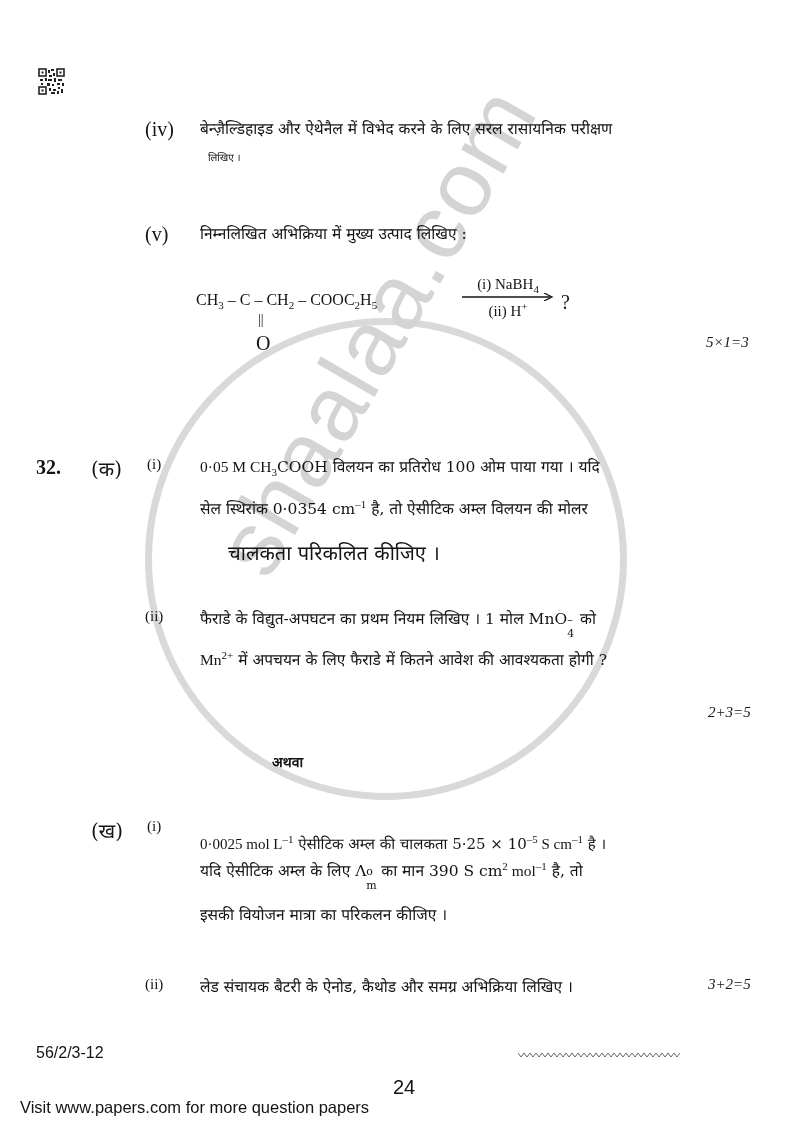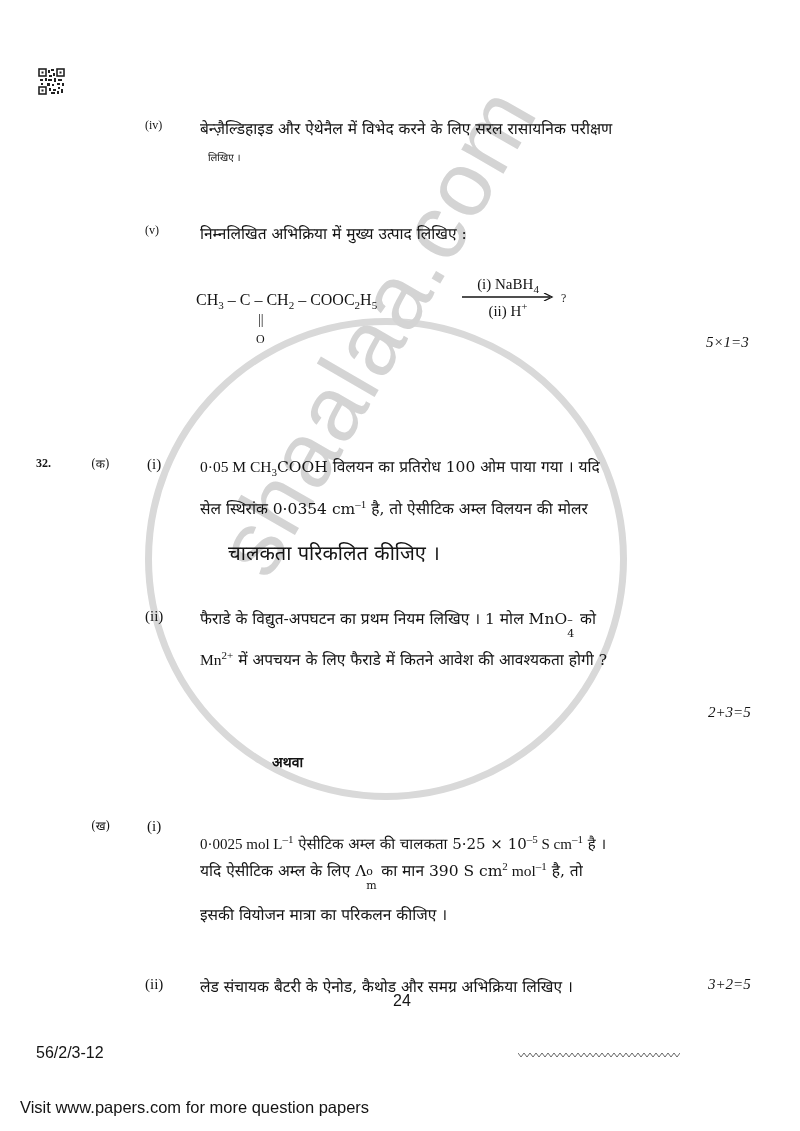--- a/index.html
+++ b/index.html
@@ -1,19 +1,19 @@
 <!DOCTYPE html>
 <html><head>
 <meta charset="utf-8">
 <style>
   html, body { margin:0; padding:0; background:#ffffff; }
   body { width:800px; height:1131px; position:relative; overflow:hidden;
          font-family:"DejaVu Serif", "Liberation Serif", serif; color:#141414; }
   .abs { position:absolute; white-space:nowrap; }
-  .txt { font-size:12px; }
+  .txt { font-size:20px; }
   .roman { font-family:"Liberation Serif", "DejaVu Serif", serif; }
   .italic { font-style:italic; font-family:"Liberation Serif", serif; }
   sub, sup { font-size:11px; line-height:0; }
   .watermark { position:absolute; left:145px; top:318px; width:482px; height:482px;
                border:7px solid #d9d9d9; border-radius:50%; box-sizing:border-box; }
   .wm-text { position:absolute; left:195px; top:540px; font-family:"Liberation Sans", sans-serif;
              font-size:92px; color:#d4d4d4; transform:rotate(-60deg); transform-origin:left top;
              letter-spacing:2px; }
   .qr { position:absolute; left:38px; top:68px; width:27px; height:27px; }
   .footer { font-family:"Liberation Sans", sans-serif; }
@@ -110,17 +110,17 @@
 <div class="abs txt" style="left:200px;top:859px;font-size:15.5px;">
   <span>यदि ऐसीटिक अम्ल के लिए Λ</span><span style="display:inline-block;position:relative;width:10px;"><sup style="position:absolute;top:-4px;left:0;">o</sup><sub style="position:absolute;top:10px;left:0;">m</sub></span><span> का मान 390 S cm</span><sup class="roman">2</sup><span class="roman"> mol</span><sup class="roman">–1</sup><span> है, तो</span>
 </div>
 <div class="abs txt" style="left:200px;top:903px;font-size:15.5px;">इसकी वियोजन मात्रा का परिकलन कीजिए ।</div>
 
 <div class="abs txt roman" style="left:145px;top:976px;font-size:15px;">(ii)</div>
 <div class="abs txt" style="left:200px;top:975px;font-size:15.5px;">लेड संचायक बैटरी के ऐनोड, कैथोड और समग्र अभिक्रिया लिखिए ।</div>
 <div class="abs txt italic" style="left:708px;top:976px;font-size:15px;">3+2=5</div>
 
 <div class="abs footer" style="left:36px;top:1044px;font-size:16px;">56/2/3-12</div>
-<div class="abs footer" style="left:393px;top:992px;font-size:16px;">24</div>
+<div class="abs footer" style="left:393px;top:1076px;font-size:20px;">24</div>
 <svg class="abs" style="left:518px;top:1051px;" width="162" height="8">
   <polyline fill="none" stroke="#444" stroke-width="0.8" points="0,2 3,6 6,2 9,6 12,2 15,6 18,2 21,6 24,2 27,6 30,2 33,6 36,2 39,6 42,2 45,6 48,2 51,6 54,2 57,6 60,2 63,6 66,2 69,6 72,2 75,6 78,2 81,6 84,2 87,6 90,2 93,6 96,2 99,6 102,2 105,6 108,2 111,6 114,2 117,6 120,2 123,6 126,2 129,6 132,2 135,6 138,2 141,6 144,2 147,6 150,2 153,6 156,2 159,6 162,2"></polyline>
 </svg>
 <div class="abs footer" style="left:20px;top:1098px;font-size:16.5px;">Visit www.papers.com for more question papers</div>
 
 </body></html>

